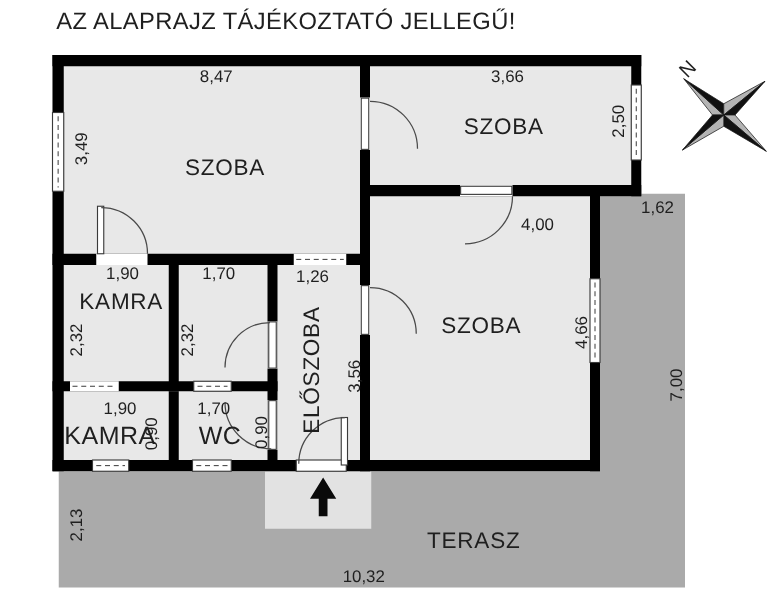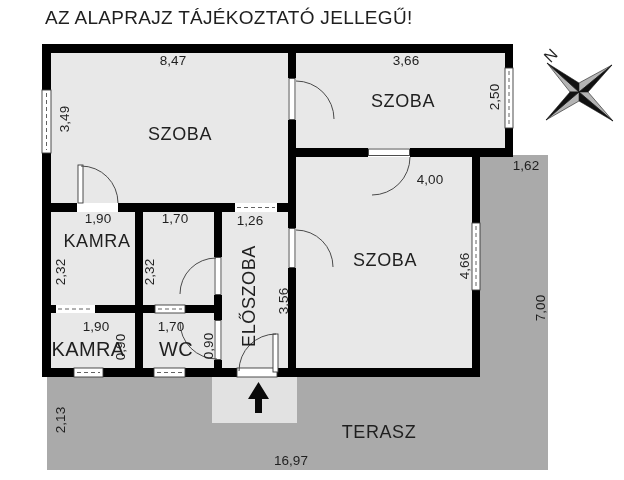--- a/index.html
+++ b/index.html
@@ -162,18 +162,18 @@
 
   <div class="lbl room small" style="left:88px;top:349px">KAMRA</div>
   <div class="lbl dim" style="left:96px;top:327px">1,90</div>
   <div class="lbl dim vert" style="left:121px;top:347px">0,90</div>
 
   <div class="lbl room small" style="left:176px;top:349px">WC</div>
   <div class="lbl dim" style="left:171px;top:327px">1,70</div>
   <div class="lbl dim vert" style="left:209px;top:346px">0,90</div>
 
   <div class="lbl room" style="left:379px;top:432px">TERASZ</div>
-  <div class="lbl dim" style="left:291px;top:461px">16,97</div>
+  <div class="lbl dim" style="left:291px;top:461px">10,32</div>
   <div class="lbl dim vert" style="left:61px;top:420px">2,13</div>
   <div class="lbl dim" style="left:526px;top:166px">1,62</div>
   <div class="lbl dim vert" style="left:541px;top:308px">7,00</div>
 
 </div>
 
 </body></html>

